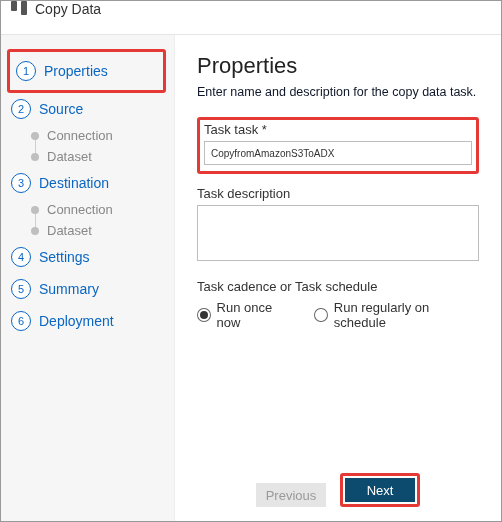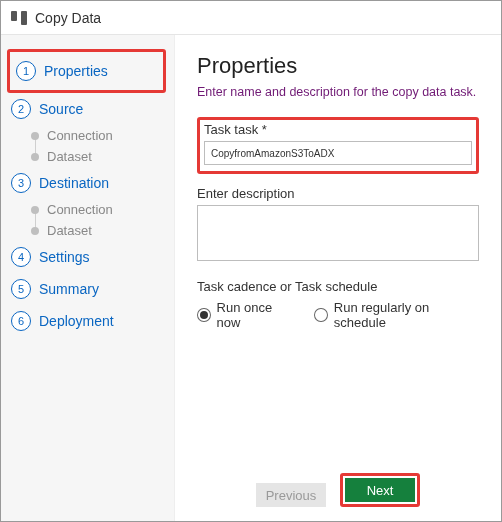--- a/index.html
+++ b/index.html
@@ -1,47 +1,47 @@
 <!DOCTYPE html>
 <html><head>
   <meta charset="utf-8">
   <style>
     * { box-sizing: border-box; margin: 0; padding: 0; font-family: "Segoe UI", Arial, sans-serif; }
     body { width: 502px; height: 522px; background: #fff; border: 1px solid #999; overflow: hidden; }
-    .titlebar { height: 34px; display: flex; align-items: center; padding: 0 10px; gap: 8px; border-bottom: 1px solid #e5e5e5; }
+    .titlebar { height: 34px; display: flex; align-items: flex-start; padding: 0 10px; gap: 8px; border-bottom: 1px solid #e5e5e5; }
     .titlebar .icon { width: 16px; height: 14px; display: flex; justify-content: space-between; }
     .titlebar .icon span { width: 6px; background: #555; border-radius: 1px; }
     .titlebar .title { font-size: 14px; color: #333; }
     .main { display: flex; height: calc(100% - 34px); }
     .sidebar { width: 174px; background: #f6f6f6; border-right: 1px solid #eee; padding: 14px 0 0 10px; }
     .step { display: flex; align-items: center; gap: 8px; padding: 6px 0; color: #0a66c2; font-size: 14px; cursor: pointer; }
     .step .circle { width: 20px; height: 20px; border: 1px solid #0a66c2; border-radius: 50%; display: flex; align-items: center; justify-content: center; font-size: 11px; color: #0a66c2; background: #fff; }
     .step.active { font-weight: 400; }
     .highlight-step { border: 3px solid #e53935; border-radius: 3px; padding: 3px 6px; margin-left: -4px; margin-right: 8px; }
     .substeps { margin-left: 16px; padding-left: 4px; }
     .substep { display: flex; align-items: center; gap: 8px; padding: 3px 0; color: #888; font-size: 13px; position: relative; }
     .substep .dot { width: 8px; height: 8px; border-radius: 50%; background: #bfbfbf; position: relative; z-index: 1; }
     .subline { position: absolute; left: 3.5px; top: 14px; width: 1px; height: 18px; background: #cfcfcf; }
     .content { flex: 1; padding: 18px 22px 14px 22px; position: relative; display: flex; flex-direction: column; }
     .content h2 { font-size: 22px; font-weight: 400; color: #222; margin-bottom: 6px; }
-    .subtitle { font-size: 12.5px; color: #701a75; margin-bottom: 18px; }
+    .subtitle { font-size: 12.5px; color: #0f172a; margin-bottom: 18px; }
     .field-group { margin-bottom: 14px; }
     .field-label { font-size: 13px; color: #333; margin-bottom: 4px; display: block; }
     .highlight-field { border: 3px solid #e53935; border-radius: 3px; padding: 2px 4px 6px 4px; }
     .text-input { width: 100%; height: 24px; border: 1px solid #bdbdbd; font-size: 10px; padding: 2px 6px; color: #333; }
     .textarea { width: 100%; height: 56px; border: 1px solid #bdbdbd; font-size: 12.5px; padding: 4px 6px; resize: none; }
     .cadence-title { font-size: 13px; color: #333; margin-bottom: 6px; }
     .radio-row { display: flex; gap: 18px; align-items: center; font-size: 13px; color: #333; }
     .radio-row label { display: flex; align-items: center; gap: 6px; cursor: pointer; }
     .radio { appearance: none; width: 14px; height: 14px; border: 1px solid #666; border-radius: 50%; position: relative; }
     .radio:checked::after { content: ""; position: absolute; width: 8px; height: 8px; background: #333; border-radius: 50%; top: 2px; left: 2px; }
     .footer { margin-top: auto; display: flex; justify-content: center; gap: 14px; padding-top: 10px; align-items: flex-end; }
     .btn { min-width: 70px; height: 24px; font-size: 13px; border: none; cursor: pointer; }
     .btn-prev { background: #e5e5e5; color: #9a9a9a; cursor: default; }
-    .btn-next { background: #15803d; color: #fff; }
+    .btn-next { background: #0c4a6e; color: #fff; }
     .highlight-btn { border: 3px solid #e53935; padding: 2px; border-radius: 3px; display: inline-flex; }
   </style>
 </head>
 <body>
 
 <div class="titlebar">
   <div class="icon">
       <span style="height:10px"></span>
       <span style="height:14px"></span>
     </div>
@@ -113,21 +113,21 @@
     <div class="subtitle">Enter name and description for the copy data task.</div>
 
     <div class="highlight-field">
       <div class="field-group" style="margin-bottom:0">
         <label class="field-label">Task task *</label>
         <input class="text-input" type="text" value="CopyfromAmazonS3ToADX" style="">
       </div>
     </div>
 
     <div class="field-group" style="margin-top:12px">
-      <label class="field-label">Enter description</label>
+      <label class="field-label">Task description</label>
       <textarea class="textarea" style=""></textarea>
     </div>
 
     <div class="field-group">
       <div class="cadence-title">Task cadence or Task schedule</div>
       <div class="radio-row">
         <label>
           <input type="radio" class="radio" name="cadence" checked="" style="">
           <span>Run once now</span>
         </label>

